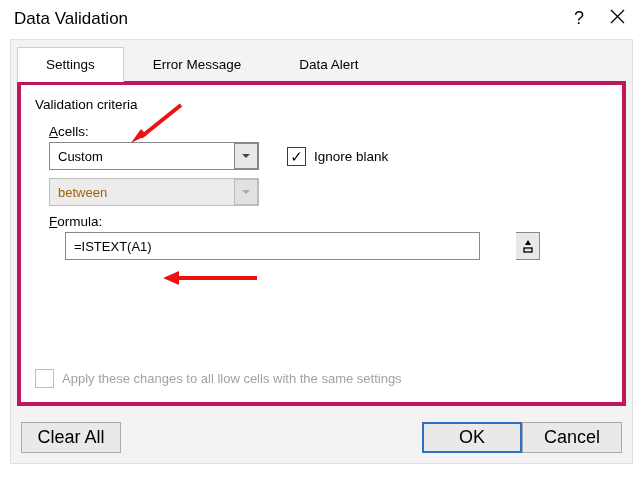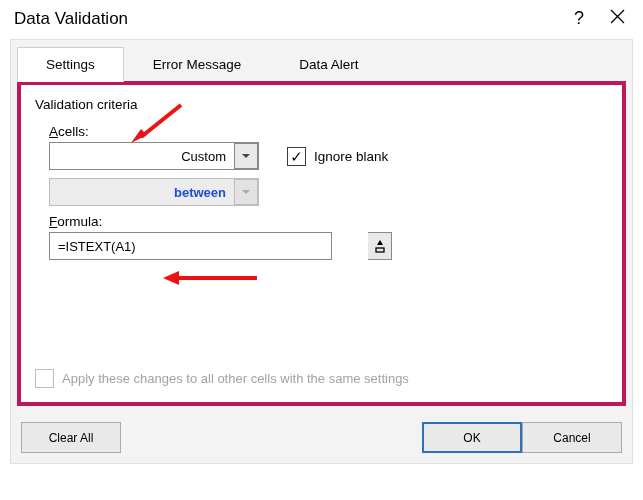--- a/index.html
+++ b/index.html
@@ -76,43 +76,41 @@
     position: relative;
   }
   .section-title {
     font-size: 13.5px;
     margin-bottom: 12px;
   }
   .row {
     display: flex;
     align-items: center;
     margin-bottom: 8px;
-    text-align: right;
   }
   .label {
     font-size: 13.5px;
     margin: 2px 0 3px 14px;
   }
   .label .ul { text-decoration: underline; }
   .label.disabled { color: #a2a2a2; }
   .dropdown {
     display: inline-flex;
     align-items: center;
     border: 1px solid #888;
     background: #fff;
     height: 28px;
     width: 210px;
     margin-left: 14px;
     position: relative;
   }
   .dropdown.disabled {
     background: #ececec;
-    color: #1d4ed8;
+    color: #a16207;
     border-color: #bdbdbd;
-    font-weight: bold;
   }
   .dropdown .value {
     flex: 1;
     padding: 0 8px;
     font-size: 13px;
   }
   .dropdown .dd-btn {
     width: 24px;
     height: 26px;
     border: 1px solid #888;
@@ -148,22 +146,22 @@
     align-items: center;
     justify-content: center;
   }
   .check {
     font-size: 15px;
     color: #000;
     line-height: 1;
   }
   .formula-row {
     display: flex;
-    margin-left: 14px;
-    width: 343px;
+    margin-left: 30px;
+    width: 475px;
     gap: 36px;
   }
   .textinput {
     flex: 1;
     border: 1px solid #888;
     height: 28px;
     padding: 0 8px;
     font-size: 13px;
     background: #fff;
   }
@@ -195,21 +193,21 @@
     left: 10px;
     right: 10px;
     display: flex;
     justify-content: space-between;
   }
   .btn {
     min-width: 100px;
     height: 31px;
     border: 1px solid #aaa;
     background: #e9e9e9;
-    font-size: 12px;
+    font-size: 18px;
     cursor: pointer;
     display: inline-flex;
     align-items: center;
     justify-content: center;
   }
   .btn.primary {
     border: 2px solid #2e6fc2;
     background: #e9e9e9;
   }
   .button-bar .right {
@@ -284,21 +282,21 @@
       <div class="ref-btn">
         <svg width="12" height="14" viewBox="0 0 12 14">
           <rect x="2" y="9" width="8" height="4" fill="none" stroke="#000" stroke-width="1.3"></rect>
           <polygon points="6,1 9,6 3,6" fill="#000"></polygon>
         </svg>
       </div>
     </div>
 
     <div class="apply-row">
       <div class="cb-box"></div>
-      <span><span>A</span><span class="ul">p</span><span>ply these changes to all other cells with the same settings</span></span>
+      <span><span>A</span><span class="ul">p</span><span>ply these changes to all llow cells with the same settings</span></span>
     </div>
 
     <svg class="arrow" style="left:108px; top:14px;" width="58" height="46">
       <line x1="52" y1="6" x2="12" y2="38" stroke="#e11" stroke-width="4"></line>
       <polygon points="2,44 18,36 12,30" fill="#e11"></polygon>
     </svg>
     <svg class="arrow" style="left:140px; top:180px;" width="100" height="26">
       <line x1="96" y1="13" x2="16" y2="13" stroke="#e11" stroke-width="4"></line>
       <polygon points="2,13 18,6 18,20" fill="#e11"></polygon>
     </svg>

